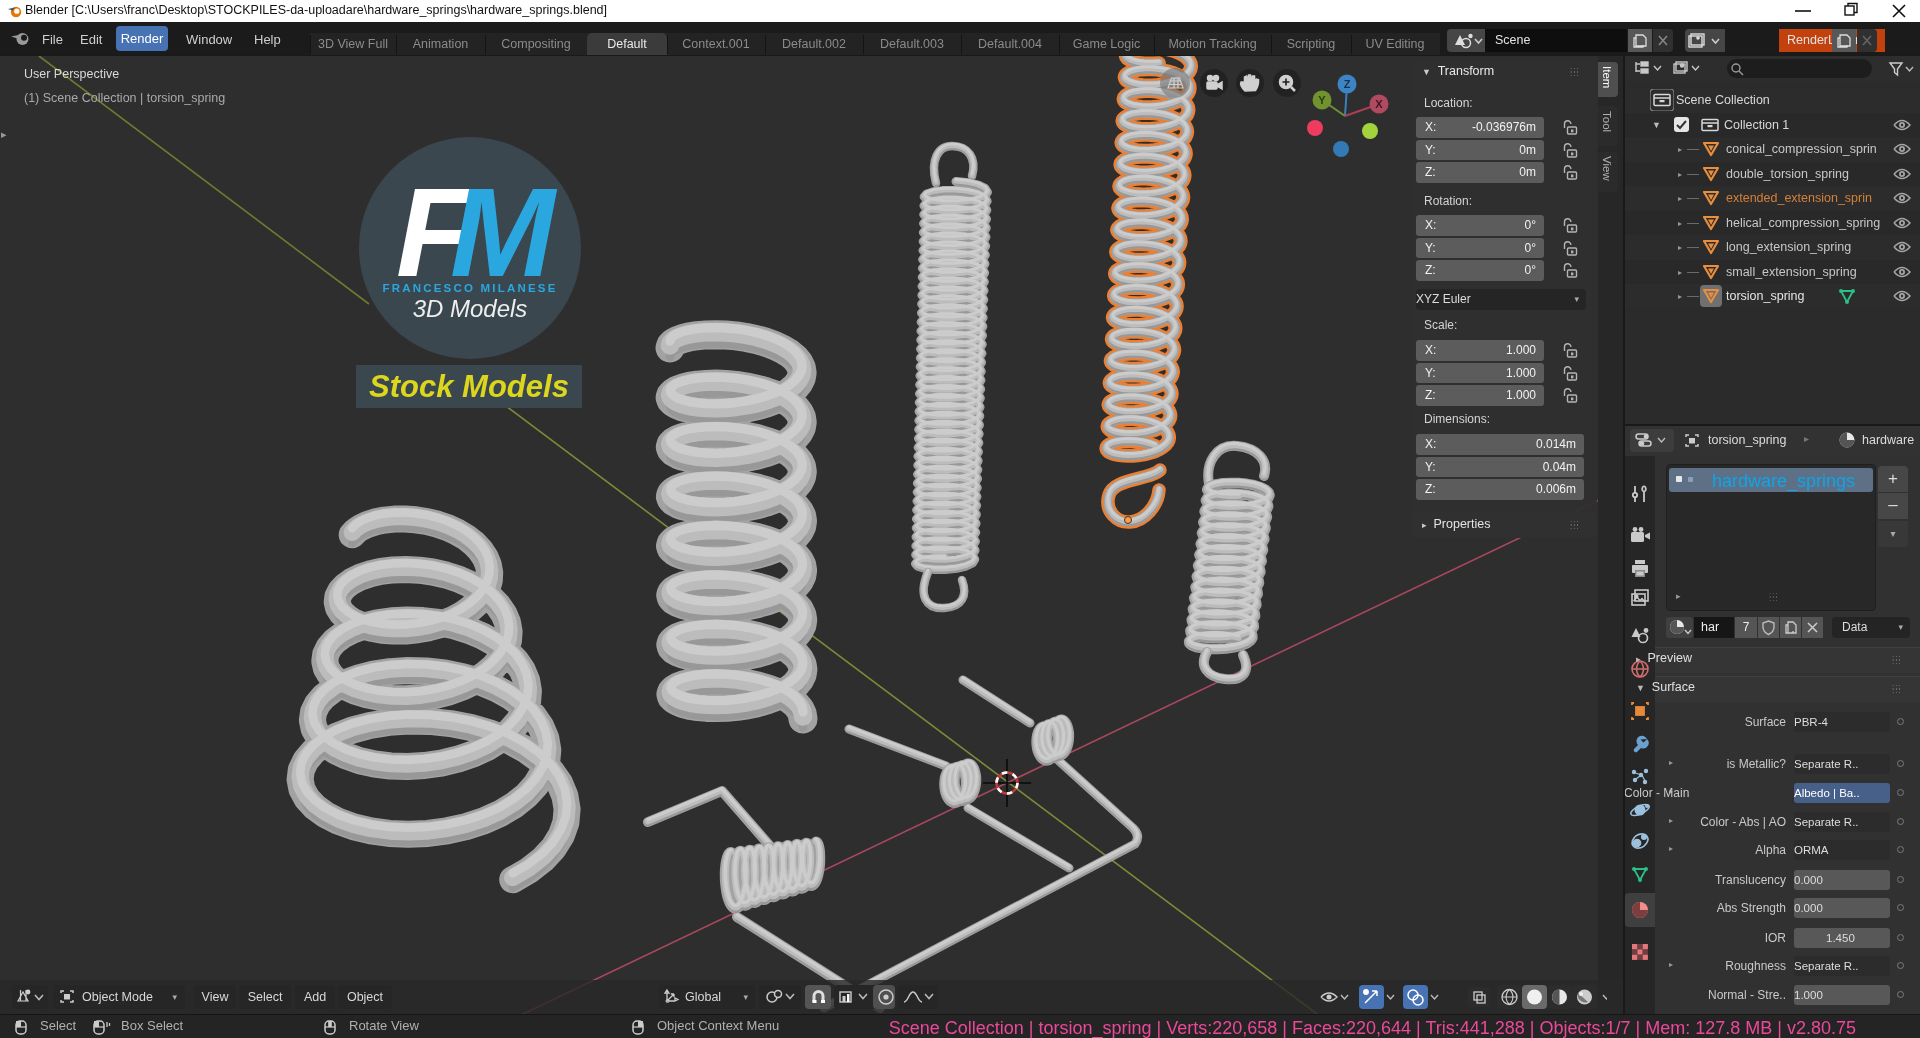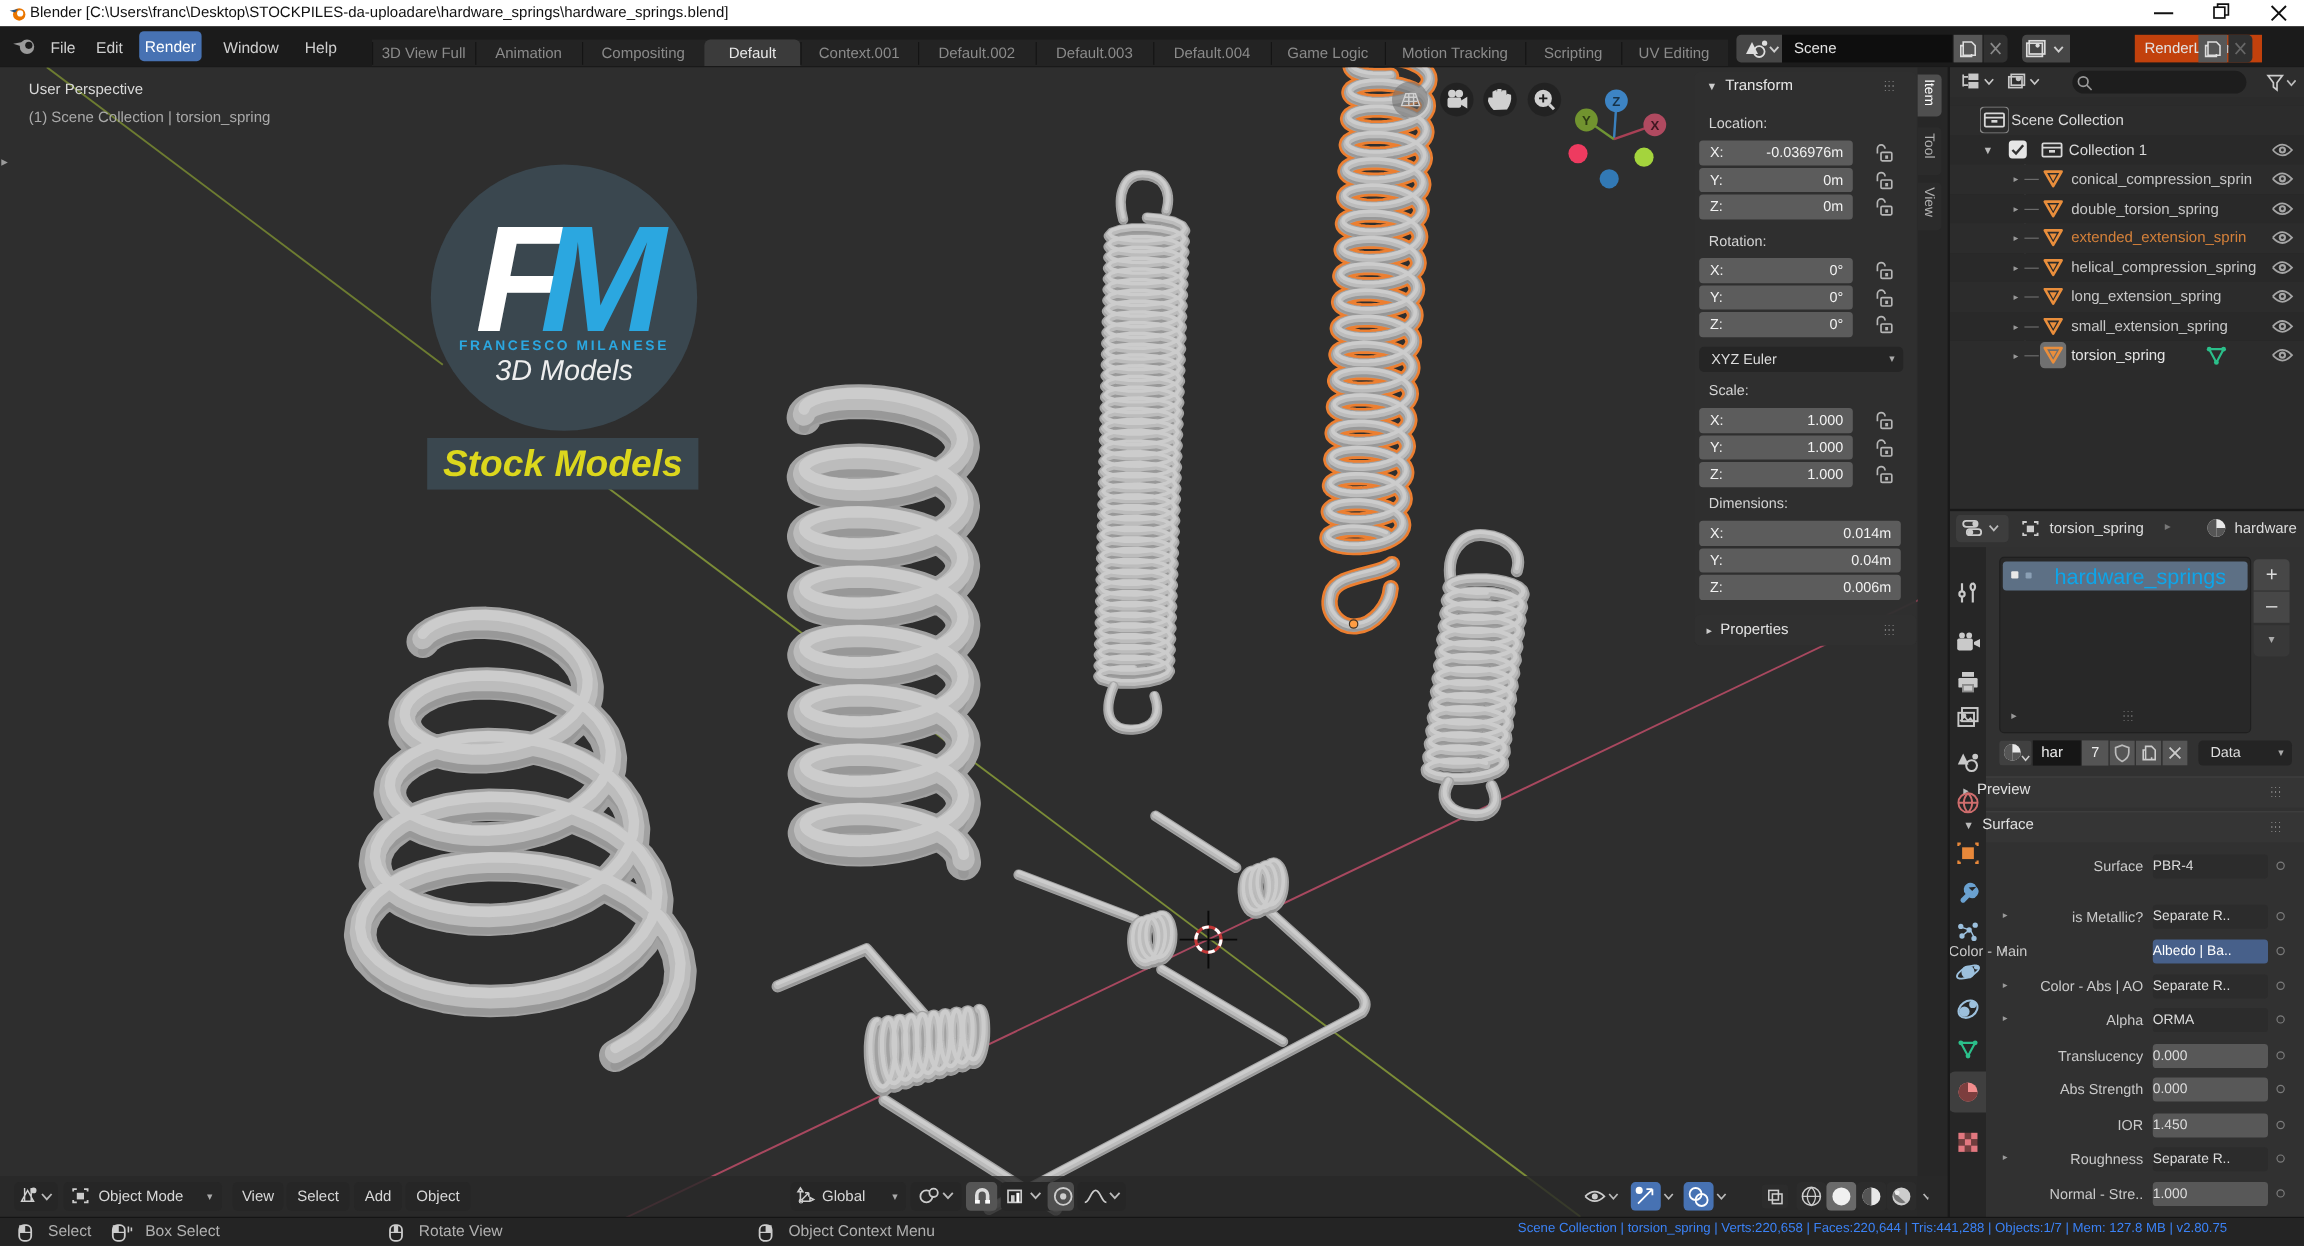--- a/index.html
+++ b/index.html
@@ -357,21 +357,21 @@
       <rect x="5.5" y="8" width="9" height="7" rx="1" fill="none" stroke="#b5b5b5" stroke-width="1.4"></rect>
       <path d="M4.5 10 v-4 a3.2 3.2 0 0 1 6.4 0" fill="none" stroke="#b5b5b5" stroke-width="1.4" transform="translate(-2,-1)"></path>
       <rect x="9" y="10.5" width="2.4" height="2.8" fill="#b5b5b5"></rect>
     </svg>
  <div class="field" style="left:1416px;top:204px;width:128px"><span style="margin-left:9px">Z:</span><span style="position:absolute;right:8px">0°</span></div>
  <svg class="lock" style="left:1562px;top:206px" viewBox="0 0 17 17">
       <rect x="5.5" y="8" width="9" height="7" rx="1" fill="none" stroke="#b5b5b5" stroke-width="1.4"></rect>
       <path d="M4.5 10 v-4 a3.2 3.2 0 0 1 6.4 0" fill="none" stroke="#b5b5b5" stroke-width="1.4" transform="translate(-2,-1)"></path>
       <rect x="9" y="10.5" width="2.4" height="2.8" fill="#b5b5b5"></rect>
     </svg>
- <div class="abs" style="left:1416px;top:233px;width:170px;height:21px;background:#252525;border-radius:4px;color:#dcdcdc;font-size:12px;line-height:21px"><span style="margin-left:10px">XYZ Euler</span><span style="position:absolute;right:7px;top:0px;color:#aaa;font-size:9px">▾</span></div>
+ <div class="abs" style="left:1416px;top:233px;width:170px;height:21px;background:#252525;border-radius:4px;color:#dcdcdc;font-size:12px;line-height:21px"><span style="">XYZ Euler</span><span style="position:absolute;right:7px;top:0px;color:#aaa;font-size:9px">▾</span></div>
  <div class="plabel" style="left:1424px;top:262px">Scale:</div>
  <div class="field" style="left:1416px;top:284px;width:128px"><span style="margin-left:9px">X:</span><span style="position:absolute;right:8px">1.000</span></div>
  <svg class="lock" style="left:1562px;top:286px" viewBox="0 0 17 17">
       <rect x="5.5" y="8" width="9" height="7" rx="1" fill="none" stroke="#b5b5b5" stroke-width="1.4"></rect>
       <path d="M4.5 10 v-4 a3.2 3.2 0 0 1 6.4 0" fill="none" stroke="#b5b5b5" stroke-width="1.4" transform="translate(-2,-1)"></path>
       <rect x="9" y="10.5" width="2.4" height="2.8" fill="#b5b5b5"></rect>
     </svg>
  <div class="field" style="left:1416px;top:306.5px;width:128px"><span style="margin-left:9px">Y:</span><span style="position:absolute;right:8px">1.000</span></div>
  <svg class="lock" style="left:1562px;top:308.5px" viewBox="0 0 17 17">
       <rect x="5.5" y="8" width="9" height="7" rx="1" fill="none" stroke="#b5b5b5" stroke-width="1.4"></rect>
@@ -829,21 +829,21 @@
  <div class="prow" style="left:0;top:415px;width:162px;text-align:right">Alpha</div>
  <div class="pwidget" style="top:415px;">ORMA</div>
  <div class="deco" style="top:421px"></div>
  <div class="prow" style="left:0;top:445px;width:162px;text-align:right">Translucency</div>
  <div class="pwidget pnum" style="top:445px;">0.000</div>
  <div class="deco" style="top:451px"></div>
  <div class="prow" style="left:0;top:473px;width:162px;text-align:right">Abs Strength</div>
  <div class="pwidget pnum" style="top:473px;">0.000</div>
  <div class="deco" style="top:479px"></div>
  <div class="prow" style="left:0;top:503px;width:162px;text-align:right">IOR</div>
- <div class="pwidget pnum" style="top:503px;">1.450</div>
+ <div class="pwidget pnum" style="top:503px;padding-left:32px;">1.450</div>
  <div class="deco" style="top:509px"></div>
  <div class="extri" style="left:45px;top:535px;position:absolute;color:#9a9a9a;font-size:8px">▸</div>
  <div class="prow" style="left:0;top:531px;width:162px;text-align:right">Roughness</div>
  <div class="pwidget" style="top:531px;">Separate R..</div>
  <div class="deco" style="top:537px"></div>
  <div class="prow" style="left:0;top:560px;width:162px;text-align:right">Normal - Stre..</div>
  <div class="pwidget pnum" style="top:560px;">1.000</div>
  <div class="deco" style="top:566px"></div>
 </div>
 
@@ -866,19 +866,19 @@
       <path d="M2 8 h10" stroke="#ccc" stroke-width="1.2"></path>
       <rect x="5.2" y="2" width="3.6" height="6" fill="#ccc"></rect>
     </svg>
  <span class="abs" style="left:349px;top:3px">Rotate View</span>
  <svg class="abs" style="left:631px;top:4px" width="20" height="17" viewBox="0 0 20 17">
       <rect x="2" y="2" width="10" height="13" rx="4" fill="none" stroke="#ccc" stroke-width="1.5"></rect>
       <path d="M2 8 h10" stroke="#ccc" stroke-width="1.2"></path>
       <path d="M7 2 h5 v6 h-5 z" fill="#ccc"></path>
     </svg>
  <span class="abs" style="left:657px;top:3px">Object Context Menu</span>
- <span class="abs" style="right:64px;top:3px;color:#3b82f6;font-size:11px">Scene Collection | torsion_spring | Verts:220,658 | Faces:220,644 | Tris:441,288 | Objects:1/7 | Mem: 127.8 MB | v2.80.75</span>
+ <span class="abs" style="right:64px;top:3px;color:#ec4899;font-size:18px">Scene Collection | torsion_spring | Verts:220,658 | Faces:220,644 | Tris:441,288 | Objects:1/7 | Mem: 127.8 MB | v2.80.75</span>
 </div>
 
 <div class="abs" style="left:0;top:55px;width:1920px;height:1px;background:#191919"></div>
 <div class="abs" style="left:1623px;top:55px;width:2px;height:960px;background:#191919"></div>
 <div class="abs" style="left:1624px;top:424px;width:296px;height:2px;background:#191919"></div>
 <div class="abs" style="left:0;top:1014px;width:1920px;height:1px;background:#151515"></div>
 
 </body></html>

